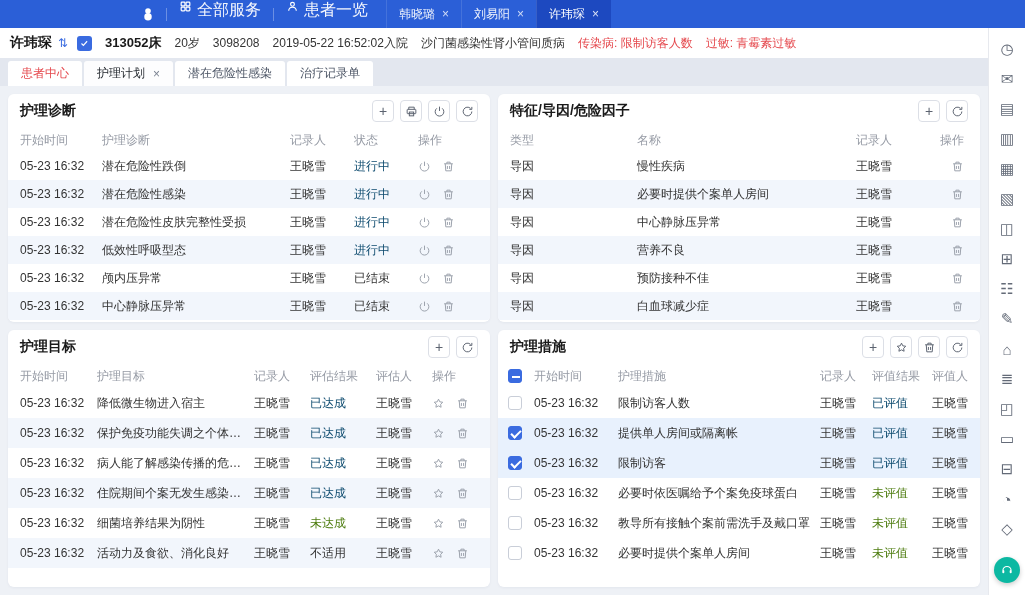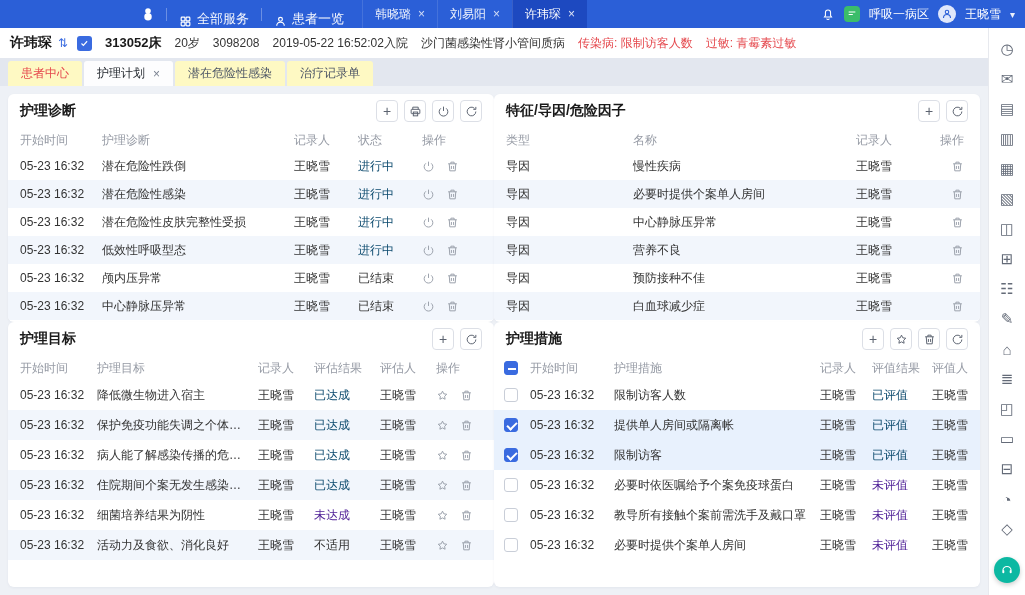--- a/index.html
+++ b/index.html
@@ -3,63 +3,63 @@
 <meta charset="utf-8">
 <style>
   * { margin:0; padding:0; box-sizing:border-box; }
   html,body { width:1025px; height:595px; overflow:hidden; }
   body { font-family:"Liberation Sans","DejaVu Sans",sans-serif; font-size:12px; color:#333; background:#eef1f6; }
 
   
   .topbar { position:fixed; top:0; left:0; width:1025px; height:28px; background:#2b5fd7; display:flex; align-items:stretch; color:#fff; z-index:30; }
   .logo { margin-left:130px; display:flex; align-items:center; padding:0 10px; }
   .vline { width:1px; height:13px; background:rgba(255,255,255,.3); align-self:center; }
-  .nav-item { display:flex; align-items:flex-end; gap:5px; padding:0 12px; height:100%; cursor:pointer; font-size:13px; color:rgba(255,255,255,.95); }
+  .nav-item { display:flex; align-items:flex-start; gap:5px; padding:0 12px; height:100%; cursor:pointer; font-size:16px; color:rgba(255,255,255,.95); }
   .pt-tabs { display:flex; align-items:stretch; margin-left:6px; }
   .pt-tab { display:flex; align-items:center; gap:7px; padding:11px 12px; cursor:pointer; color:rgba(255,255,255,.92); border-left:1px solid rgba(255,255,255,.12); }
   .pt-tab.active { background:#1d49c0; color:#fff; }
   .pt-close { font-size:12px; opacity:.85; }
   .topbar-right { margin-left:auto; display:flex; align-items:center; gap:9px; padding-right:10px; }
   .green-ico { width:16px; height:16px; border-radius:4px; background:#3bbd6a; display:flex; align-items:center; justify-content:center; }
   .avatar { width:18px; height:18px; border-radius:50%; background:#dfe7fb; display:flex; align-items:center; justify-content:center; }
   .caret { font-size:10px; opacity:.9; }
 
   
   .patient-bar { position:fixed; top:28px; left:0; width:988px; height:30px; background:#fff; display:flex; align-items:center; padding:0 10px; gap:13px; z-index:20; white-space:nowrap; }
   .p-name { font-size:14px; font-weight:bold; color:#1a1a1a; }
   .sort-ic { color:#3a6be0; font-size:12px; cursor:pointer; margin-left:-7px; }
   .p-badge { width:15px; height:15px; border-radius:3px; background:#3a6be0; display:flex; align-items:center; justify-content:center; margin-left:-4px; }
   .p-bed { font-weight:bold; color:#1a1a1a; font-size:13px; }
   .p-red { color:#e5484d; }
 
   
   .page-tabs { position:fixed; top:58px; left:0; width:988px; height:28px; background:#e3e7ef; display:flex; align-items:stretch; padding:3px 0 0 8px; gap:2px; z-index:20; }
-  .ptab { display:flex; align-items:center; gap:8px; padding:0 13px; background:#fef9c3; color:#4c5565; border-radius:3px 3px 0 0; cursor:pointer; }
+  .ptab { display:flex; align-items:center; gap:8px; padding:0 13px; background:#ffffff; color:#4c5565; border-radius:3px 3px 0 0; cursor:pointer; }
   .ptab.active { background:#fdfdfe; color:#24292f; }
   .ptab.special { color:#e5484d; }
   .ptab-close { font-size:12px; color:#7a8291; }
 
   
-  .content { position:fixed; top:86px; left:0; width:988px; height:509px; padding:8px; display:grid; grid-template-columns:1fr 1fr; grid-template-rows:228px 1fr; }
+  .content { position:fixed; top:86px; left:0; width:988px; height:509px; padding:8px; display:grid; grid-template-columns:1fr 1fr; grid-template-rows:228px 1fr; gap:8px; }
   .panel { background:#fff; border-radius:6px; box-shadow:0 1px 3px rgba(20,40,80,.05); overflow:hidden; display:flex; flex-direction:column; }
   .panel-head { height:34px; min-height:34px; display:flex; align-items:center; justify-content:space-between; padding:0 12px; }
   .panel-title { font-size:14px; font-weight:bold; color:#1a1a1a; }
   .panel-actions { display:flex; gap:6px; }
   .icon-btn { width:22px; height:22px; border:1px solid #dcdfe6; border-radius:4px; background:#fff; display:flex; align-items:center; justify-content:center; color:#5c6370; cursor:pointer; font-size:14px; line-height:1; padding:0; }
 
   table { width:100%; border-collapse:collapse; table-layout:fixed; }
   thead th { font-weight:normal; color:#969ba5; text-align:left; height:24px; padding:0 4px; font-size:12px; white-space:nowrap; }
   tbody td { height:28px; padding:0 4px; font-size:12px; color:#333; white-space:nowrap; overflow:hidden; text-overflow:ellipsis; }
   .tall tbody td { height:30px; }
   th.c1, td.c1 { padding-left:12px; }
   th.cr, td.cr { text-align:right; padding-right:16px; }
   tbody.zebra tr:nth-child(even) { background:#f2f6fc; }
   tbody.plainbg tr.selected { background:#e8f1fd; }
   .status.green { color:#0c4a6e;text-align:right; }
-  .status.red { color:#4c1d95;margin-top:28px; }
+  .status.red { color:#4d7c0f;margin-top:28px; }
   .status.plain { color:#333; }
   .row-icons { display:inline-flex; gap:11px; color:#9aa0ab; vertical-align:middle; }
   .row-icons .ric { cursor:pointer; display:inline-flex; }
   .row-icons.right { justify-content:flex-end; width:100%; padding-right:12px; }
 
   .cbx { display:inline-block; width:14px; height:14px; border:1px solid #c9ced8; border-radius:3px; background:#fff; position:relative; vertical-align:middle; cursor:pointer; }
   .cbx.checked { background:#3a6be0; border-color:#3a6be0; }
   .cbx.checked::after { content:""; position:absolute; left:4px; top:1px; width:4px; height:8px; border:solid #fff; border-width:0 2px 2px 0; transform:rotate(45deg); }
   .cbx.ind { background:#3a6be0; border-color:#3a6be0; }
   .cbx.ind::after { content:""; position:absolute; left:3px; top:6px; width:8px; height:2px; background:#fff; }
@@ -113,42 +113,20 @@
       <div class="pt-tab">
         <span>刘易阳</span>
         <span class="pt-close">×</span>
       </div>
 
       <div class="pt-tab active">
         <span>许玮琛</span>
         <span class="pt-close">×</span>
       </div>
     </div>
-  <div class="topbar-right">
-    <span>
-      <svg width="14" height="14" viewBox="0 0 24 24" fill="none" stroke="#fff" stroke-width="1.8">
-          <path d="M6 17h12l-1.6-2.3V9.5a4.4 4.4 0 0 0-8.8 0v5.2z"></path>
-          <path d="M10 19.5a2 2 0 0 0 4 0"></path>
-        </svg>
-    </span>
-    <span class="green-ico">
-      <svg width="10" height="10" viewBox="0 0 24 24" fill="none" stroke="#fff" stroke-width="2.6">
-          <path d="M4 7h16M4 13h10"></path>
-        </svg>
-    </span>
-    <span>呼吸一病区</span>
-    <span class="avatar">
-      <svg width="12" height="12" viewBox="0 0 24 24" fill="none" stroke="#2b5fd7" stroke-width="2.2">
-          <circle cx="12" cy="8" r="3.5"></circle>
-          <path d="M5 20a7 7 0 0 1 14 0"></path>
-        </svg>
-    </span>
-    <span>王晓雪</span>
-    <span class="caret">▾</span>
-  </div>
 </header>
 
 <div class="patient-bar">
   <span class="p-name">许玮琛</span>
   <span class="sort-ic">⇅</span>
   <span class="p-badge">
     <svg width="9" height="9" viewBox="0 0 24 24" fill="none" stroke="#fff" stroke-width="3">
         <path d="M4 12l5 5 10-11"></path>
       </svg>
   </span>

